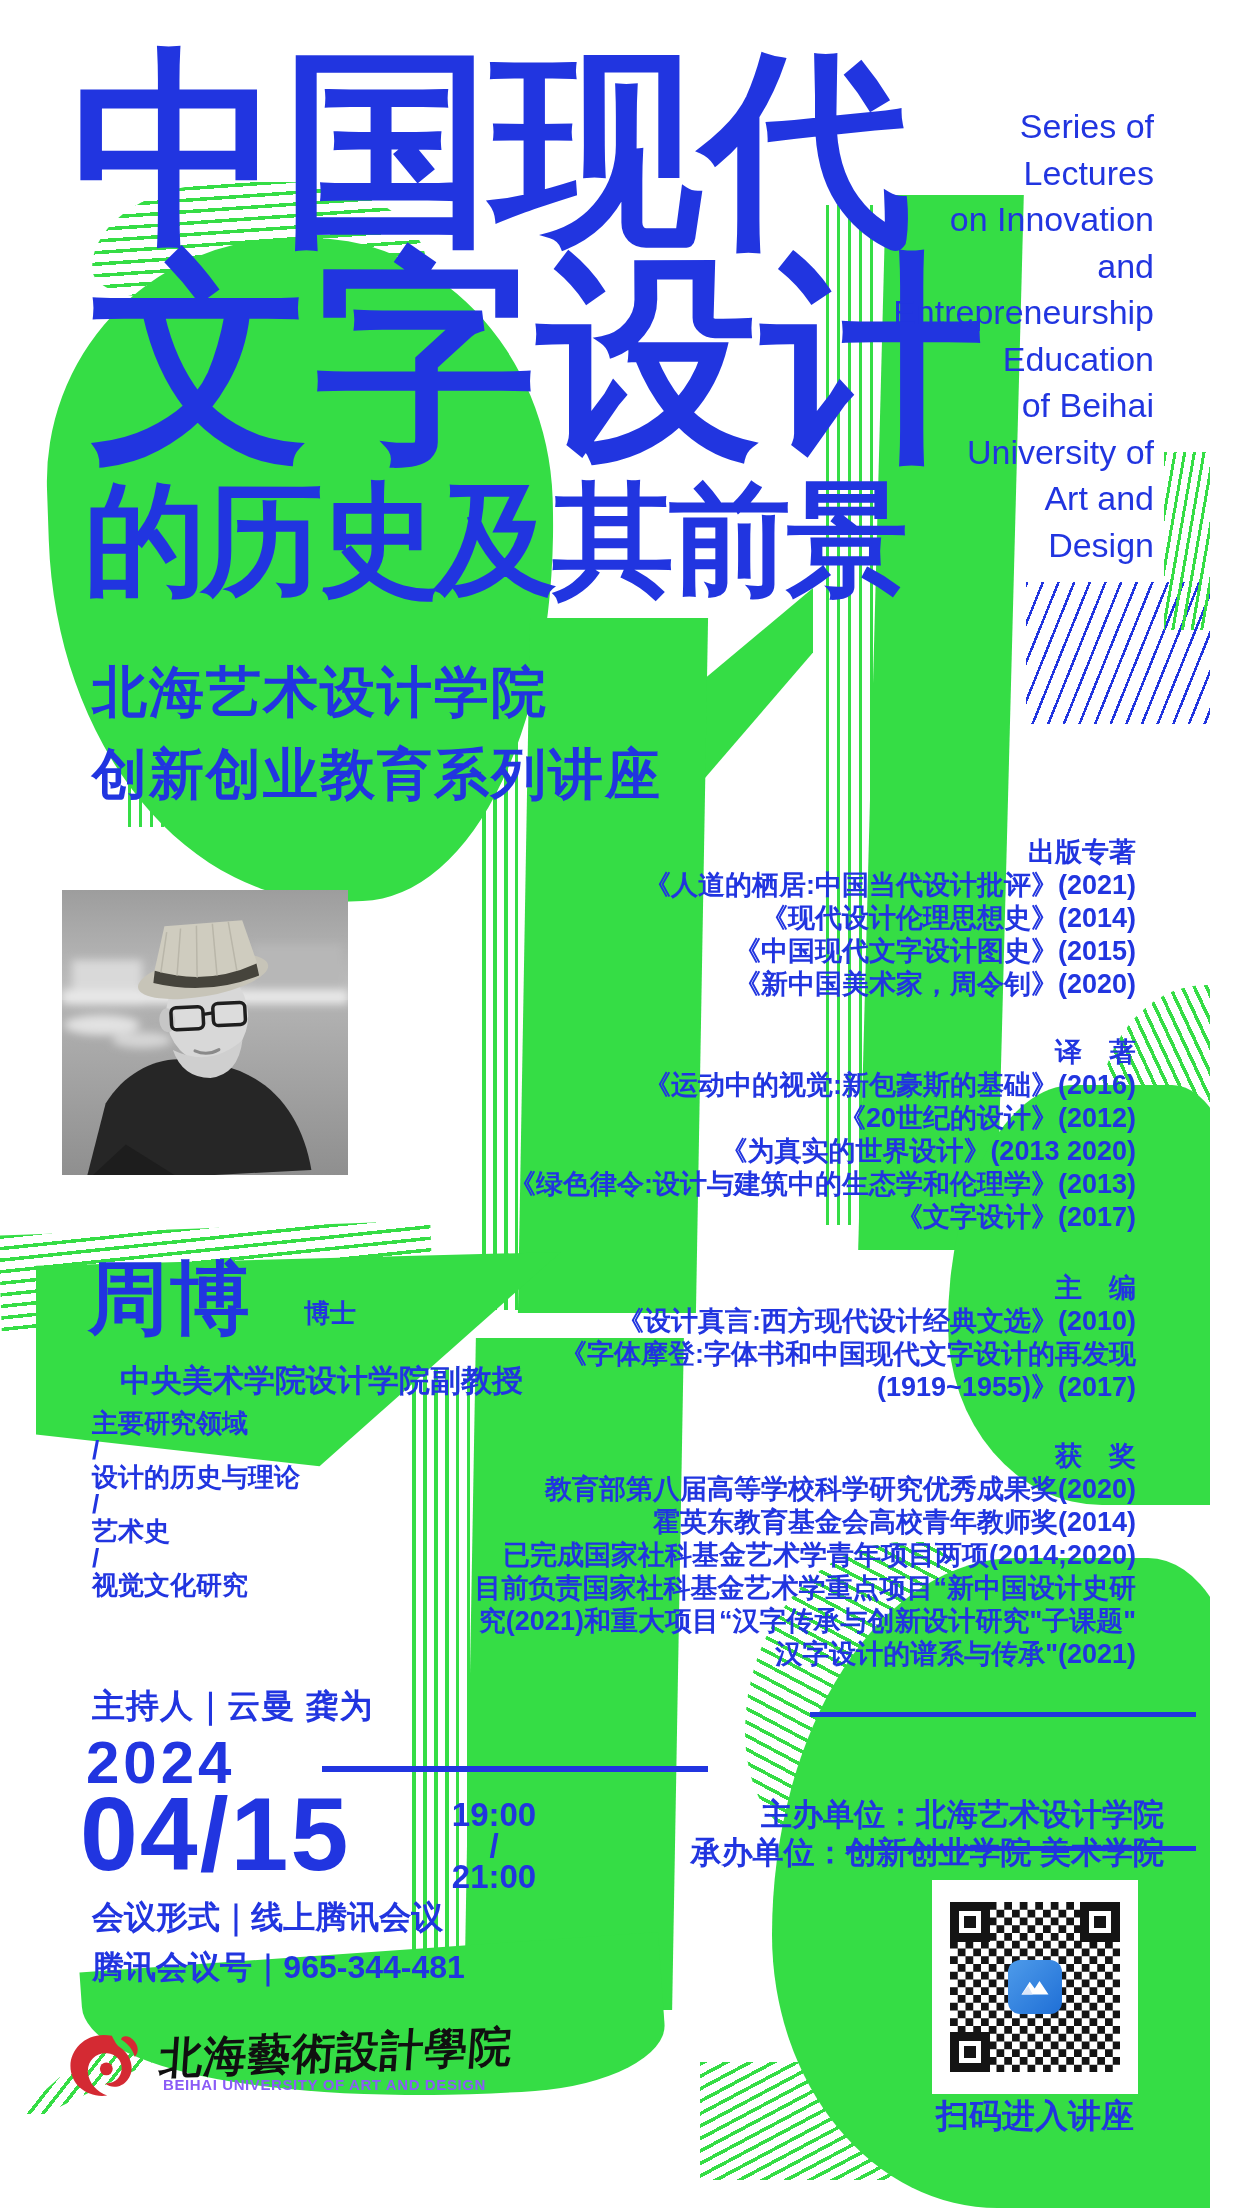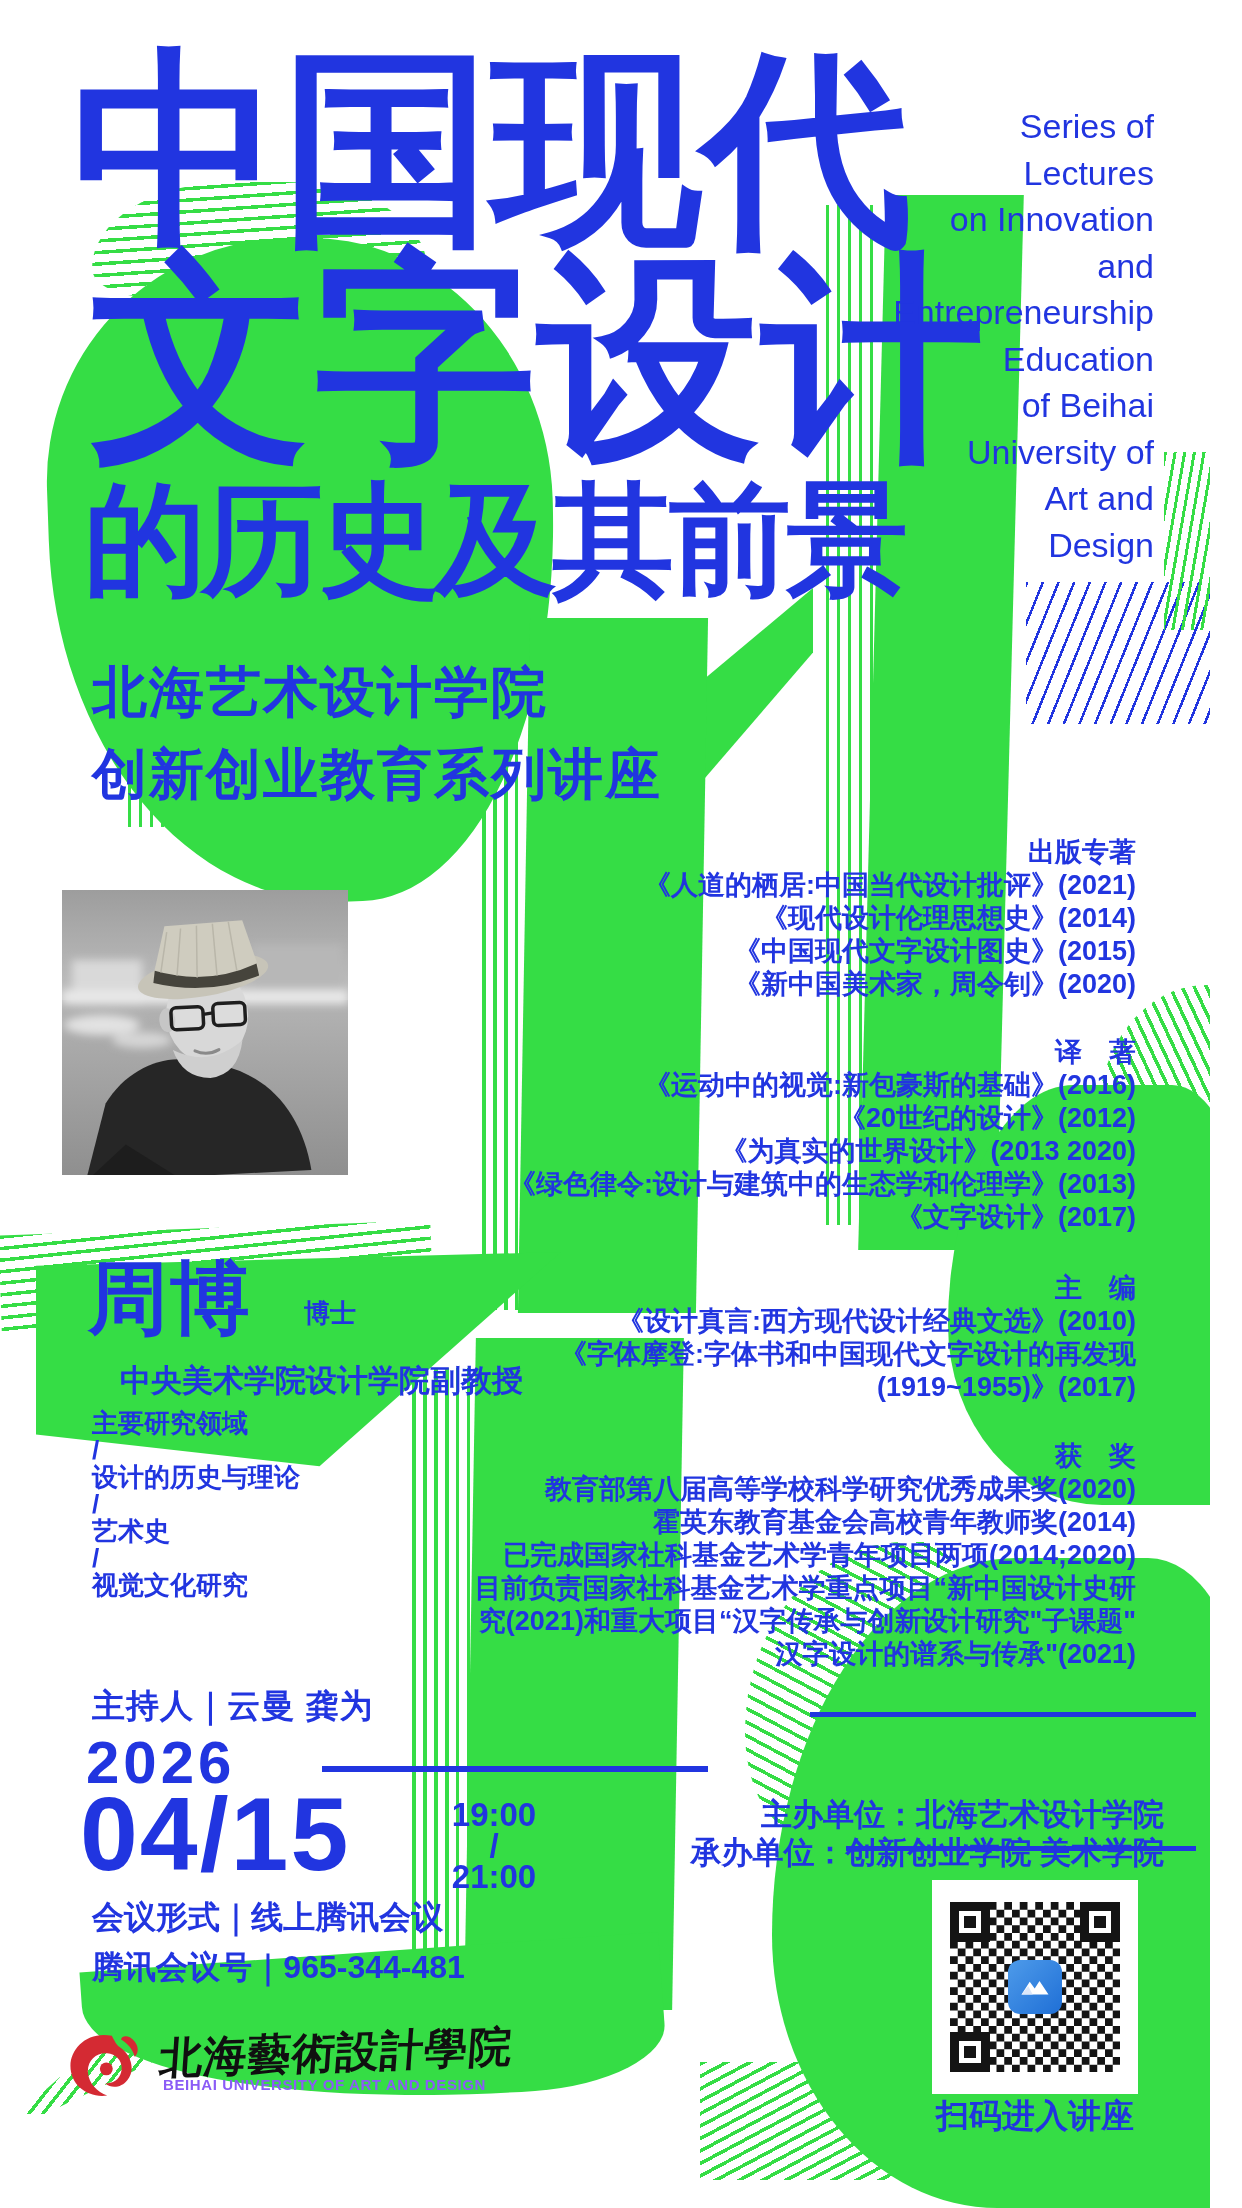--- a/index.html
+++ b/index.html
@@ -200,21 +200,21 @@
   <div class="txt b affil">中央美术学院设计学院副教授</div>
   <div class="txt b research pre">主要研究领域
 /
 设计的历史与理论
 /
 艺术史
 /
 视觉文化研究</div>
 
   <div class="txt b host">主持人｜云曼  龚为</div>
-  <div class="txt b year">2026</div>
+  <div class="txt b year">2024</div>
   <div class="rule year-rule"></div>
   <div class="txt b date">04/15</div>
   <div class="txt b timeblk pre">19:00
 /
 21:00</div>
   <div class="txt b meet1">会议形式｜线上腾讯会议</div>
   <div class="txt b meet2">腾讯会议号｜965-344-481</div>
 
   <div class="rule org-rule1"></div>
   <div class="txt b orgblk">

